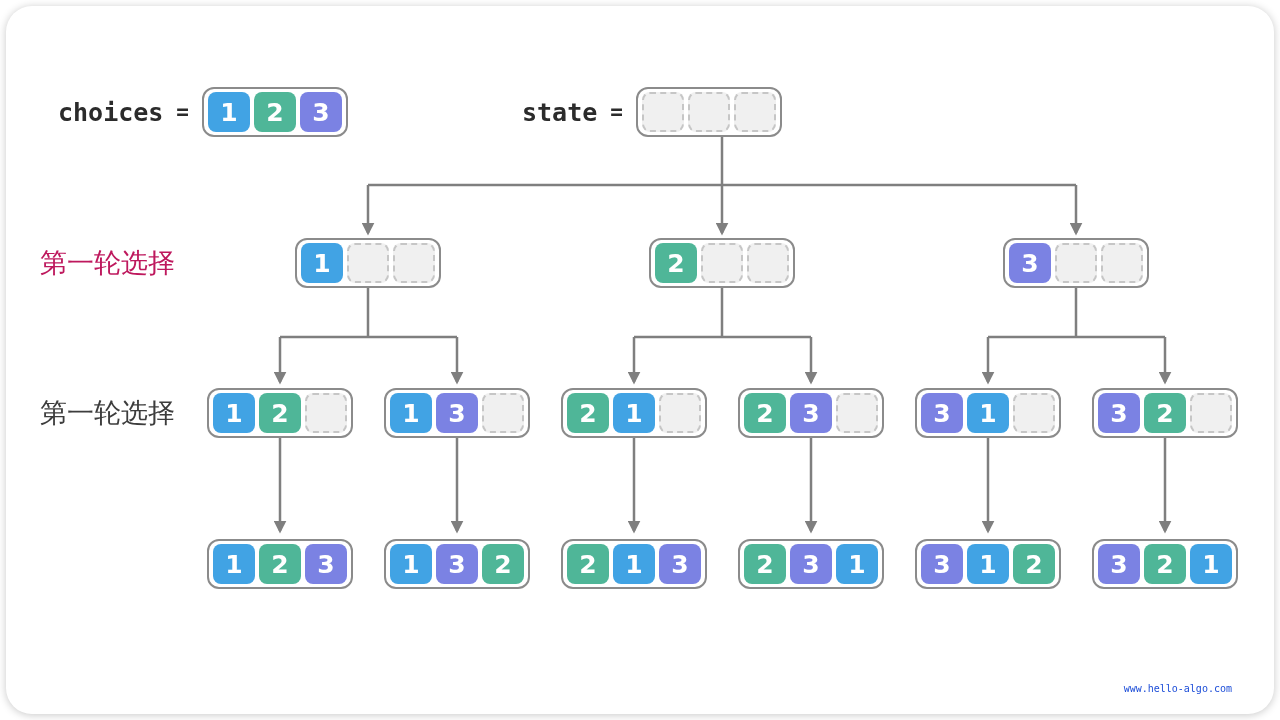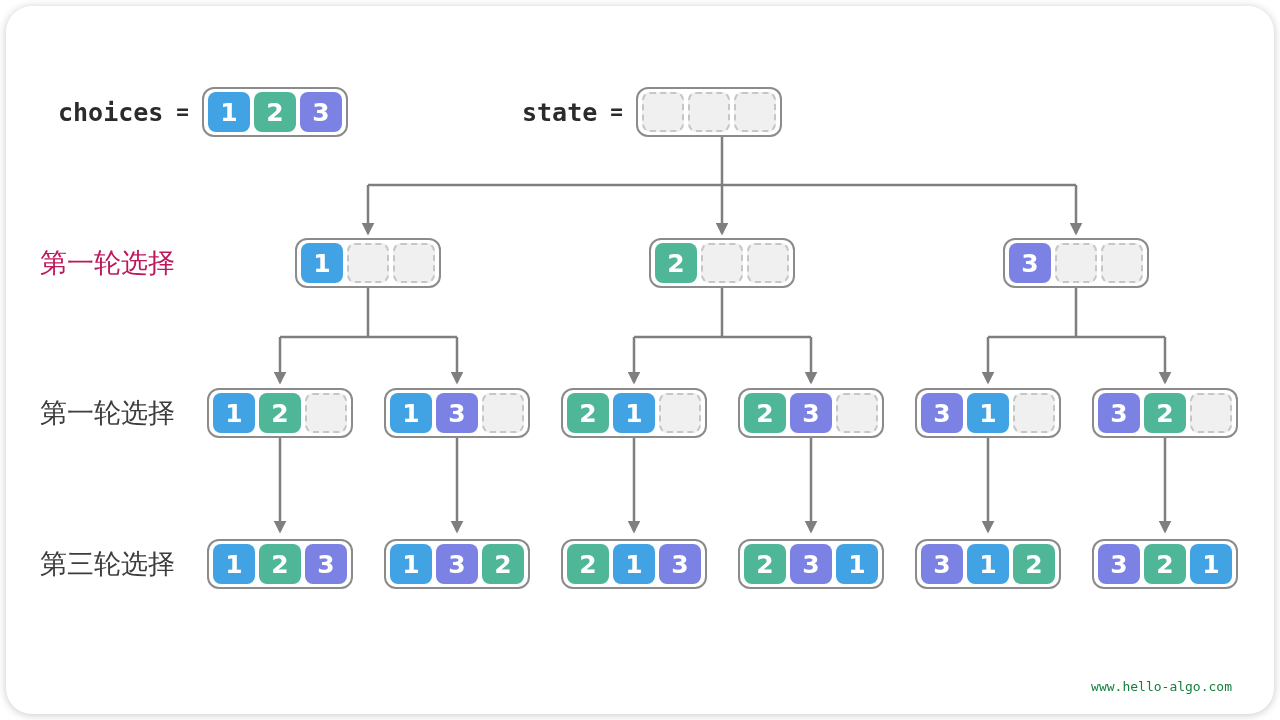--- a/index.html
+++ b/index.html
@@ -88,22 +88,22 @@
     white-space: nowrap;
   }
   #row-label-0 { top: 247px; }
   #row-label-1 { top: 397px; }
   #row-label-2 { top: 548px; }
   .watermark {
     position: absolute;
     right: 48px;
     bottom: 26px;
     font-family: "DejaVu Sans Mono", "Liberation Mono", monospace;
-    font-size: 13px;
-    color: #15803d;
+    font-size: 10px;
+    color: #1d4ed8;
   }
 </style>
 </head>
 <body>
 
 <div class="stage">
   <div class="card"></div>
 
   <svg id="edges" width="1280" height="720">
       <defs>
@@ -151,21 +151,20 @@
     <span class="hdr-eq">=</span>
     <div class="node" id="state-box">
         <div class="cell empty" style="background: rgb(240, 240, 240); border-color: rgb(198, 198, 198);"></div>
         <div class="cell empty" style="background: rgb(240, 240, 240); border-color: rgb(198, 198, 198);"></div>
         <div class="cell empty" style="background: rgb(240, 240, 240); border-color: rgb(198, 198, 198);"></div>
       </div>
   </div>
 
   <div class="row-label" id="row-label-0" style="color: #be185d;">第一轮选择</div>
   <div class="row-label" id="row-label-1" style="color: rgb(61, 61, 61);">第一轮选择</div>
-  <div class="row-label" id="row-label-2" style="color: rgb(61, 61, 61);">第三轮选择</div>
 
   <div id="nodes-layer">
       <div class="node abs" style="left: 295px; top: 238px; border-color: rgb(139, 139, 139);">
         <div class="cell filled" style="background: rgb(65, 163, 228);">1</div>
         <div class="cell empty" style="background: rgb(240, 240, 240); border-color: rgb(198, 198, 198);"></div>
         <div class="cell empty" style="background: rgb(240, 240, 240); border-color: rgb(198, 198, 198);"></div>
       </div>
       <div class="node abs" style="left: 649px; top: 238px; border-color: rgb(139, 139, 139);">
         <div class="cell filled" style="background: rgb(79, 182, 152);">2</div>
         <div class="cell empty" style="background: rgb(240, 240, 240); border-color: rgb(198, 198, 198);"></div>

